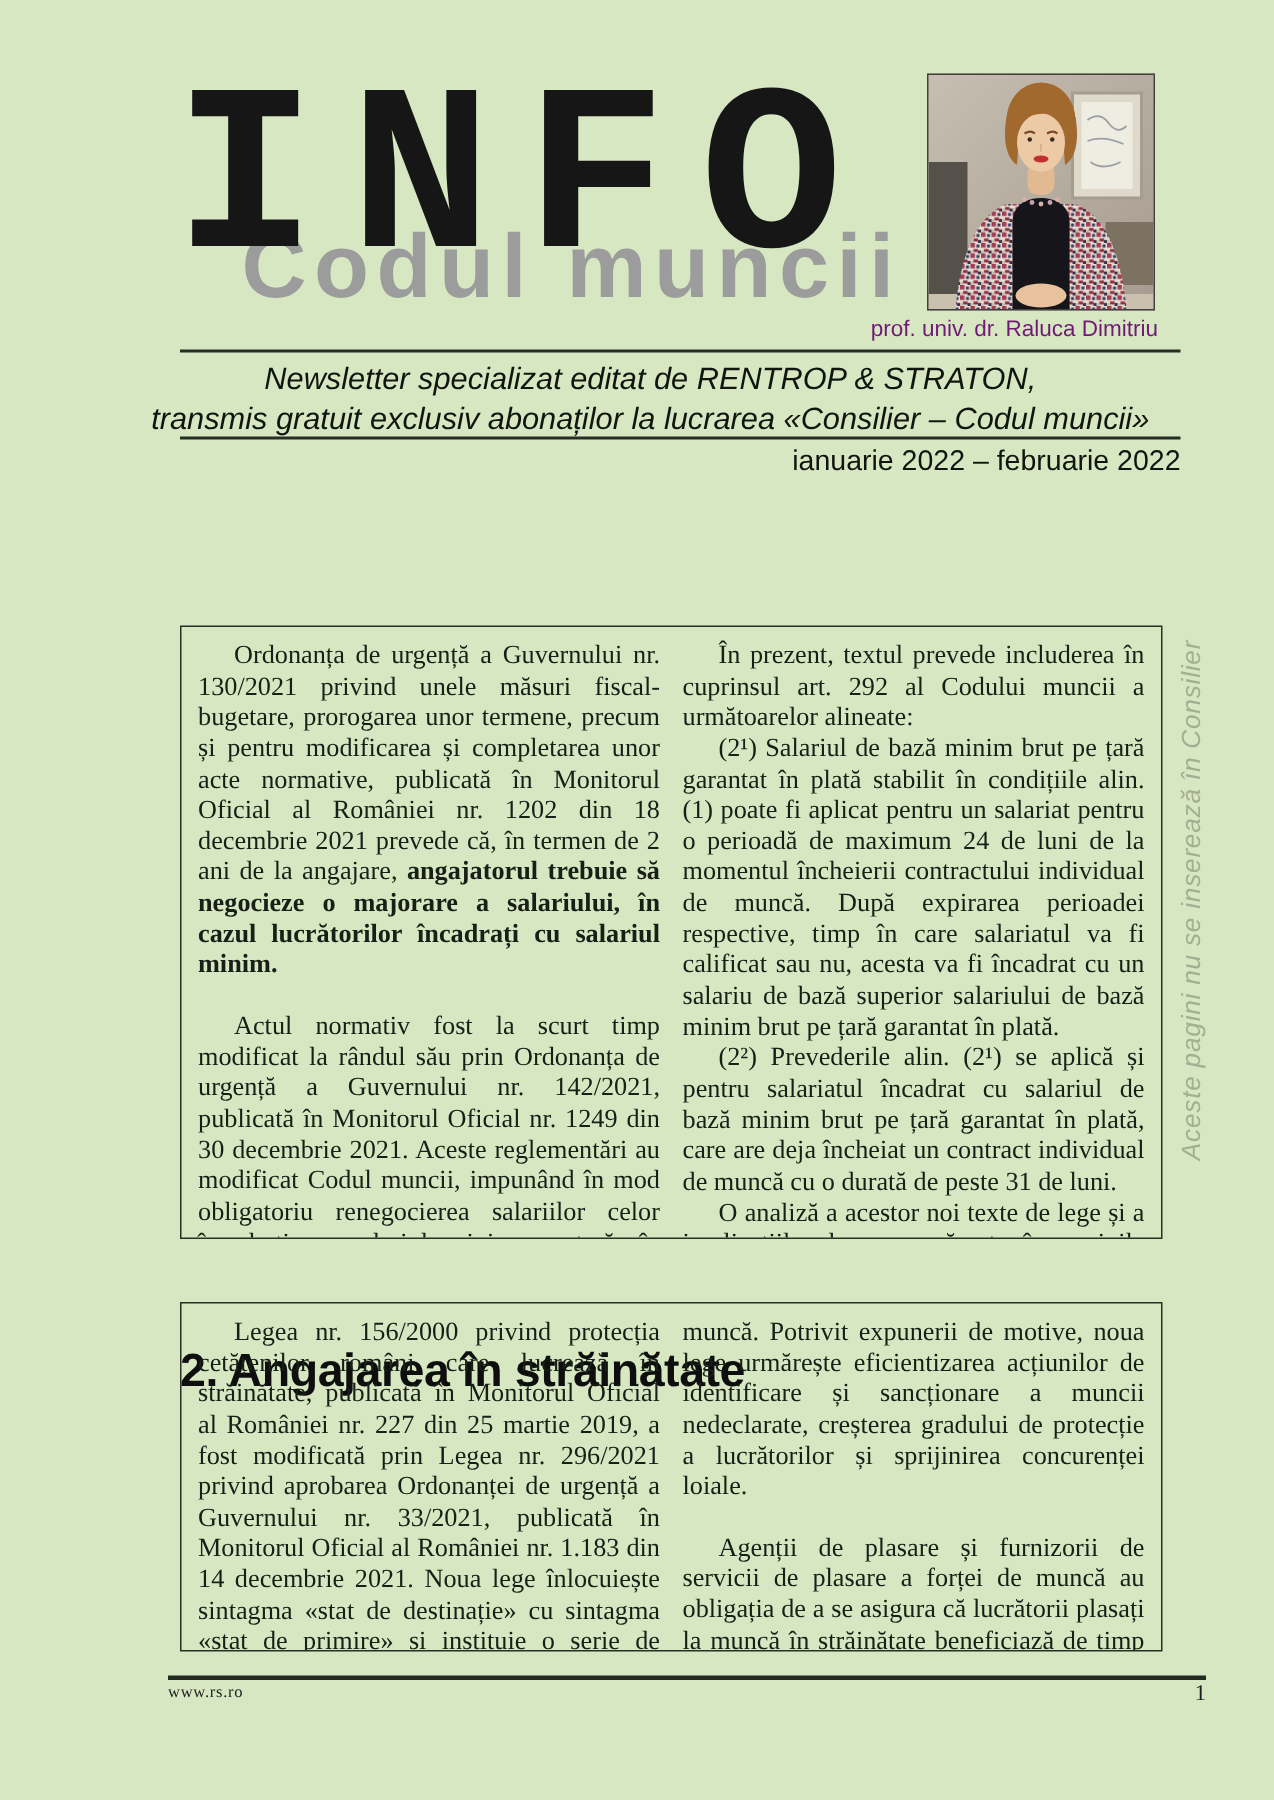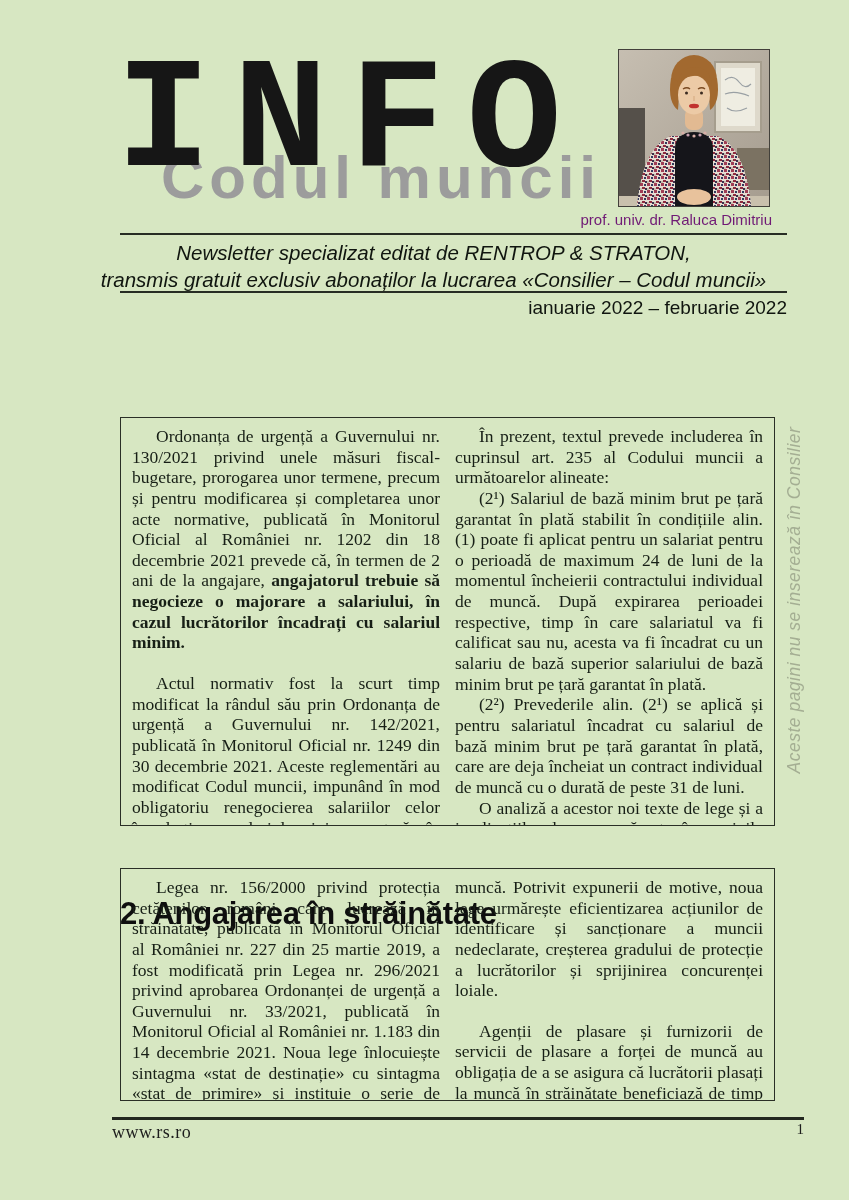--- a/index.html
+++ b/index.html
@@ -44,21 +44,21 @@
   .col p.noindent{text-indent:0;}
 
   
   .side-note{position:absolute;left:585px;top:589px;width:420px;height:22px;
     transform:rotate(-90deg);text-align:center;font-style:italic;font-size:17.5px;
     letter-spacing:0.5px;color:#a4ae93;}
 
   
   .footer-rule{position:absolute;left:112px;top:1117px;width:692px;height:2.5px;background:#232820;}
   .footer-site{position:absolute;left:112px;top:1122px;font-family:"Liberation Serif",serif;
-    font-size:18px;letter-spacing:0.5px;color:#1d1d1d;}
+    font-size:11px;letter-spacing:0.5px;color:#1d1d1d;}
   .footer-page{position:absolute;left:112px;top:1121px;width:692px;text-align:right;
     font-family:"Liberation Serif",serif;font-size:15px;color:#1d1d1d;}
 </style>
 </head>
 <body>
 
 <div class="page">
 
   <div class="gray-title">Codul muncii</div>
   <div class="info-title">INFO</div>
@@ -116,21 +116,21 @@
   </div>
   <div class="rule rule2"></div>
   <div class="issue-date">ianuarie 2022 – februarie 2022</div>
 
   <div class="textbox box1">
     <div class="col">
       <p><span>Ordonanța de urgență a Guvernului nr. 130/2021 privind unele măsuri fiscal-bugetare, prorogarea unor termene, precum și pentru modificarea și completarea unor acte normative, publicată în Monitorul Oficial al României nr. 1202 din 18 decembrie 2021 prevede că, în termen de 2 ani de la angajare, </span><b>angajatorul trebuie să negocieze o majorare a salariului, în cazul lucrătorilor încadrați cu salariul minim.</b></p>
       <p class="spaced">Actul normativ fost la scurt timp modificat la rândul său prin Ordonanța de urgență a Guvernului nr. 142/2021, publicată în Monitorul Oficial nr. 1249 din 30 decembrie 2021. Aceste reglementări au modificat Codul muncii, impunând în mod obligatoriu renegocierea salariilor celor încadrați cu salariul minim pe țară, în termen de 24 de luni de la data de la data de 1 ianuarie 2022 sau, dacă angajarea s-a realizat ulterior acestei date, de la data angajării.</p>
     </div>
     <div class="col">
-      <p>În prezent, textul prevede includerea în cuprinsul art. 235 al Codului muncii a următoarelor alineate:</p>
+      <p>În prezent, textul prevede includerea în cuprinsul art. 292 al Codului muncii a următoarelor alineate:</p>
       <p>(2¹) Salariul de bază minim brut pe țară garantat în plată stabilit în condițiile alin. (1) poate fi aplicat pentru un salariat pentru o perioadă de maximum 24 de luni de la momentul încheierii contractului individual de muncă. După expirarea perioadei respective, timp în care salariatul va fi calificat sau nu, acesta va fi încadrat cu un salariu de bază superior salariului de bază minim brut pe țară garantat în plată.</p>
       <p>(2²) Prevederile alin. (2¹) se aplică și pentru salariatul încadrat cu salariul de bază minim brut pe țară garantat în plată, care are deja încheiat un contract individual de muncă cu o durată de peste 31 de luni.</p>
       <p>O analiză a acestor noi texte de lege și a implicațiilor lor se regăsește în paginile Consilierului, temele S 11 și M 41.</p>
     </div>
   </div>
 
   <h1 class="sec-heading h2">2. Angajarea în străinătate</h1>
   <div class="textbox box2">
     <div class="col">
       <p>Legea nr. 156/2000 privind protecția cetățenilor români care lucrează în străinătate, publicată în Monitorul Oficial al României nr. 227 din 25 martie 2019, a fost modificată prin Legea nr. 296/2021 privind aprobarea Ordonanței de urgență a Guvernului nr. 33/2021, publicată în Monitorul Oficial al României nr. 1.183 din 14 decembrie 2021. Noua lege înlocuiește sintagma «stat de destinație» cu sintagma «stat de primire» și instituie o serie de obligații suplimentare în sarcina agenților de plasare a forței de</p>

